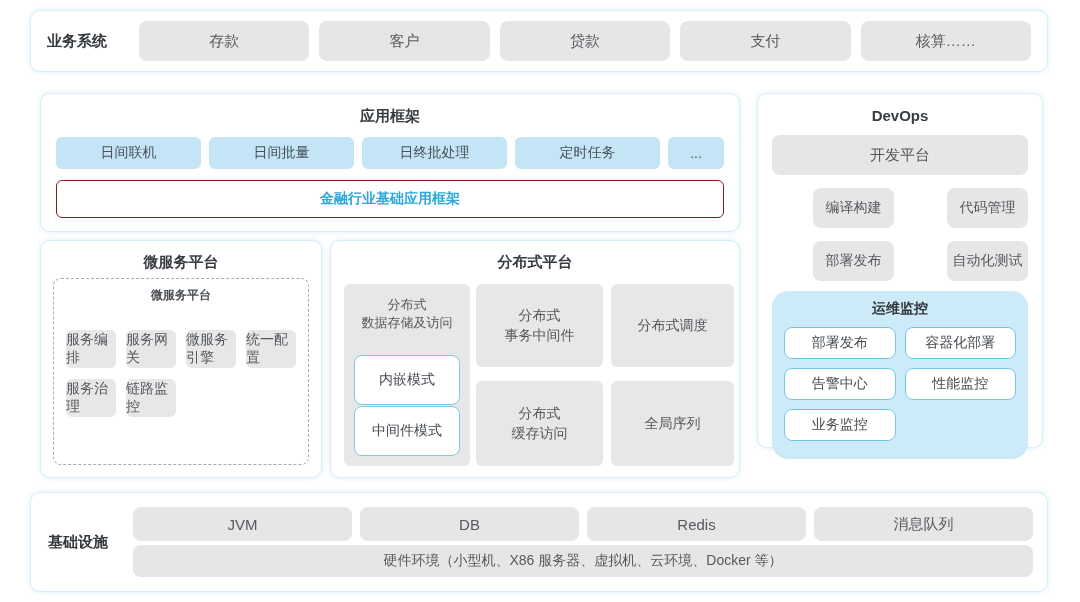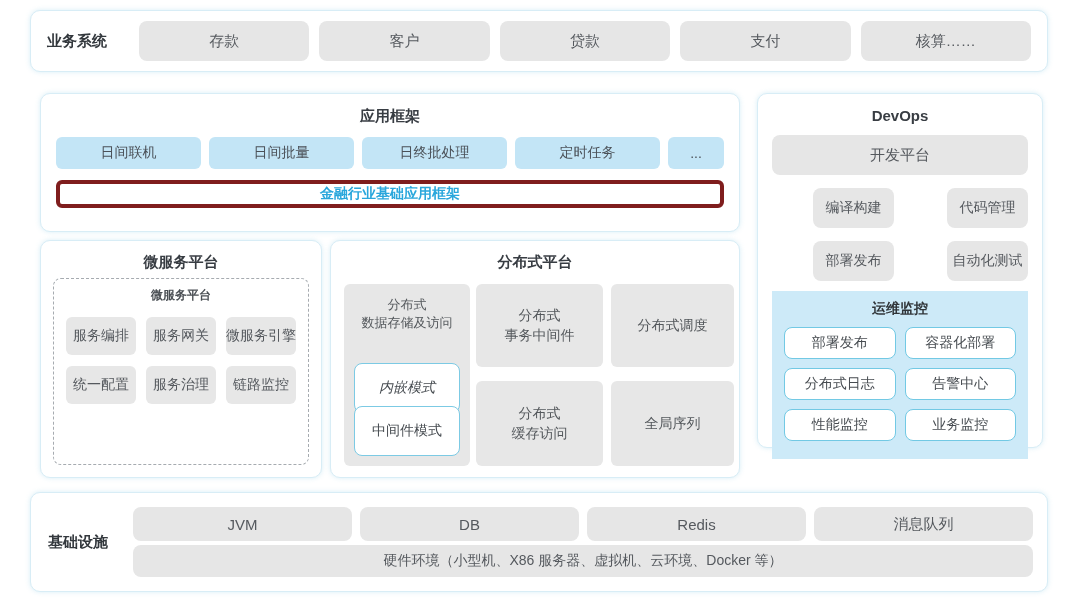--- a/index.html
+++ b/index.html
@@ -46,60 +46,60 @@
   .biz .side-label{width:82px;flex:none;}
   .biz .gray-box{flex:1;height:40px;}
 
   
   .appfw{left:40px;top:93px;width:700px;height:139px;}
   .appfw .sec-title{padding-top:13px;}
   .appfw-row{display:flex;gap:8px;padding:0 15px;margin-top:11px;}
   .appfw-row .blue-box{flex:1;height:32px;}
   .appfw-row .blue-box.dots{flex:0 0 56px;}
   .appfw-base{
-    margin:11px 15px 0 15px;height:28px;
-    background:#fff;border:4px solid #7f1d1d;border-radius:6px;
+    margin:11px 15px 0 15px;height:38px;
+    background:#fff;border:1px solid #7f1d1d;border-radius:6px;
     display:flex;align-items:center;justify-content:center;
     font-size:14px;font-weight:700;color:#2aa7dc;box-sizing:border-box;
   }
 
   
   .micro{left:40px;top:240px;width:282px;height:238px;}
   .micro .sec-title{padding-top:12px;}
   .micro-dashed{
     position:absolute;left:12px;right:12px;top:37px;bottom:12px;
     border:1px dashed #a6abb0;border-radius:8px;box-sizing:border-box;
   }
   .micro-inner-title{
     text-align:center;margin-top:8px;font-size:12px;font-weight:600;color:#4a4f54;
   }
   .micro-grid{
-    display:grid;grid-template-columns:1fr 1fr 1fr;gap:11px 10px;
-    padding:0 12px;margin-top:13px;
+    display:grid;grid-template-columns:1fr 1fr 1fr 1fr;gap:11px 10px;
+    padding:0 12px;margin-top:26px;
   }
   .micro-grid .gray-box{height:38px;font-size:14px;border-radius:6px;background:#e7e7e7;}
 
   
   .dist{left:330px;top:240px;width:410px;height:238px;}
   .dist .sec-title{padding-top:12px;}
   .d-storage{
     position:absolute;left:13px;top:43px;width:126px;height:182px;
     background:#e7e7e7;border-radius:6px;box-sizing:border-box;
   }
   .d-storage-label{
     padding-top:12px;text-align:center;font-size:13px;line-height:1.35;
     color:#54585c;white-space:pre-line;
   }
   .d-mode{
     position:absolute;left:10px;right:10px;height:50px;
     background:#fff;border:1px solid #7ccae4;border-radius:8px;
     display:flex;align-items:center;justify-content:center;
     font-size:14px;color:#474c51;box-sizing:border-box;
   }
-  .d-mode.m1{top:79px;font-style:italic;}
+  .d-mode.m1{top:71px;}
   .d-mode.m2{top:122px;}
   .d-cell{
     position:absolute;background:#e7e7e7;border-radius:6px;
     display:flex;align-items:center;justify-content:center;text-align:center;
     font-size:14px;line-height:1.4;color:#54585c;white-space:pre-line;box-sizing:border-box;
   }
   .d-c2{left:145px;width:127px;}
   .d-c3{left:280px;width:123px;}
   .d-r1{top:43px;height:83px;}
   .d-r2{top:140px;height:85px;}
@@ -108,21 +108,21 @@
   .devops{left:757px;top:93px;width:286px;height:355px;}
   .devops .sec-title{padding-top:13px;}
   .devops-platform{margin:11px 14px 0 14px;height:40px;}
   .devops-grid{
     display:grid;grid-template-columns:1fr 1fr;gap:13px 12px;
     padding:0 14px;margin-top:13px;
   }
   .devops-grid .gray-box{height:40px;font-size:14px;margin-left:41px;}
   .monitor{
     margin:10px 14px 0 14px;height:168px;
-    background:#cdeaf8;border-radius:0;box-sizing:border-box;
+    background:#cdeaf8;border-radius:16px;box-sizing:border-box;
   }
   .monitor-title{
     text-align:center;padding-top:9px;font-size:14px;font-weight:700;color:#303539;
   }
   .monitor-grid{
     display:grid;grid-template-columns:1fr 1fr;gap:9px 9px;
     padding:0 12px;margin-top:9px;
   }
   .monitor-grid .outline-box{height:32px;}
 
@@ -201,21 +201,20 @@
       <div class="gray-box">编译构建</div>
       <div class="gray-box">代码管理</div>
       <div class="gray-box">部署发布</div>
       <div class="gray-box">自动化测试</div>
     </div>
     <div class="monitor">
       <div class="monitor-title">运维监控</div>
       <div class="monitor-grid">
         <div class="outline-box">部署发布</div>
         <div class="outline-box">容器化部署</div>
-        <div class="outline-box">分布式日志</div>
         <div class="outline-box">告警中心</div>
         <div class="outline-box">性能监控</div>
         <div class="outline-box">业务监控</div>
       </div>
     </div>
   </div>
 
   <div class="panel infra">
     <div class="side-label">基础设施</div>
     <div class="infra-rows">

